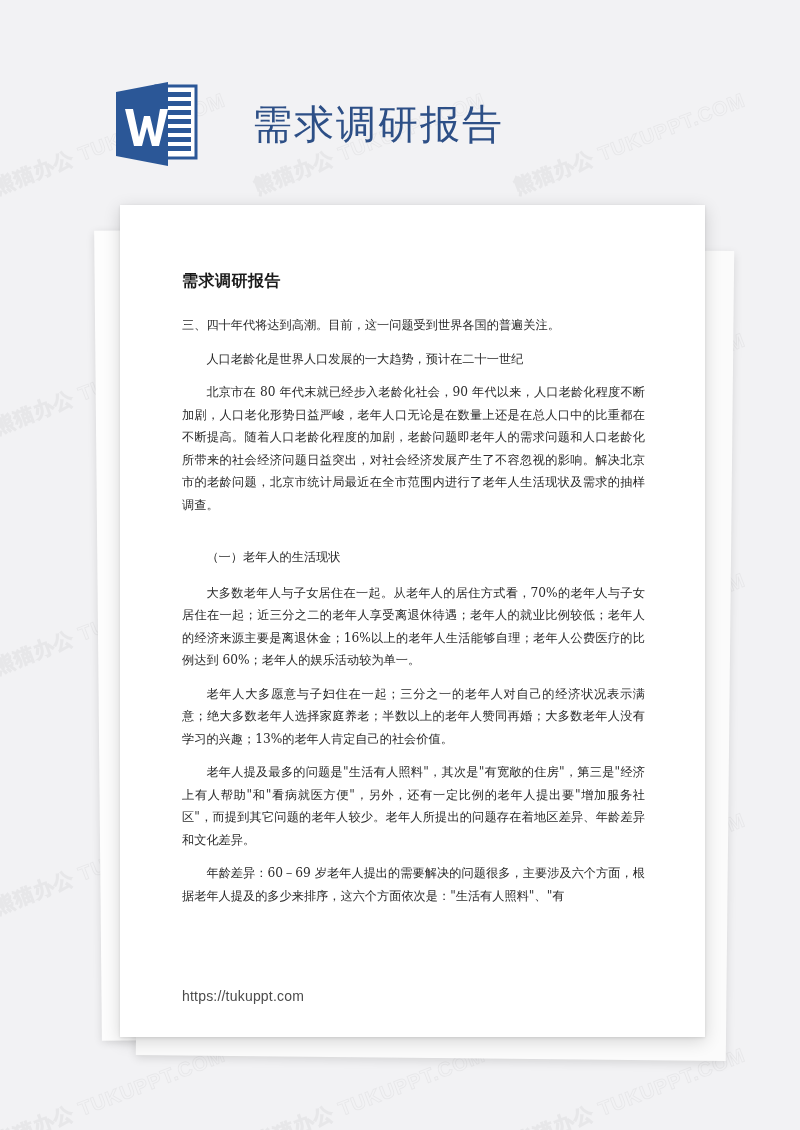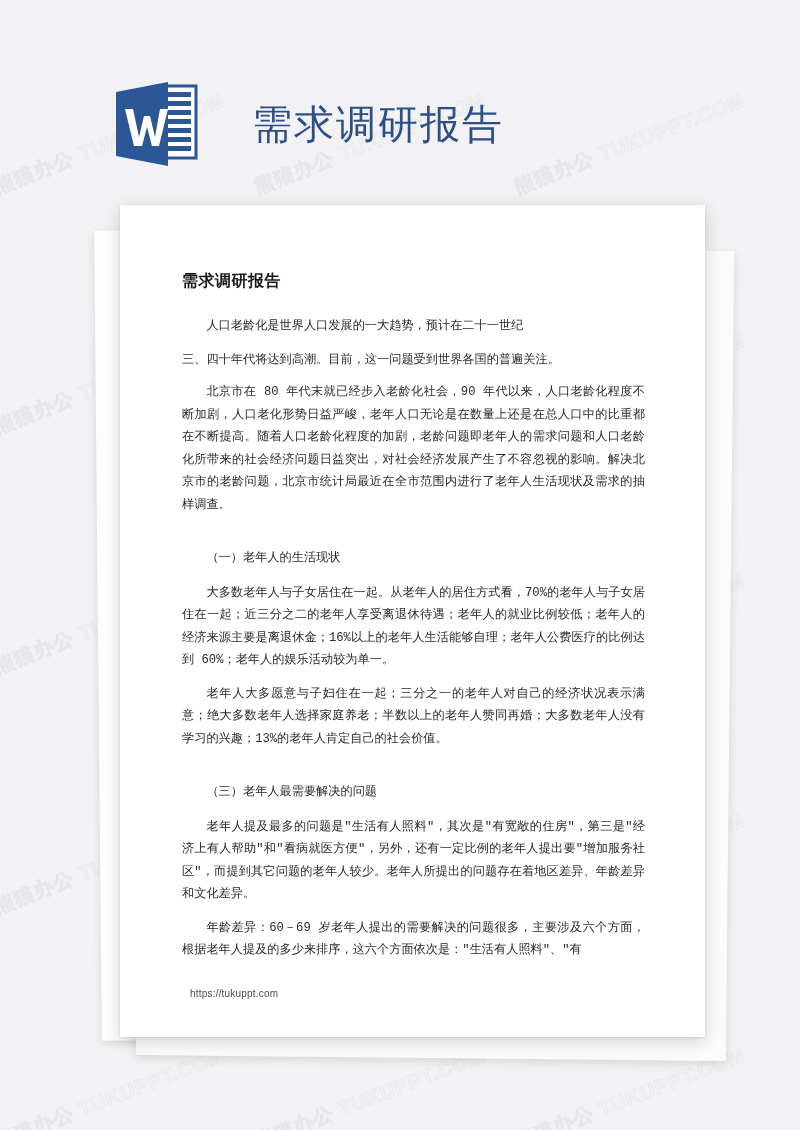--- a/index.html
+++ b/index.html
@@ -118,34 +118,34 @@
   }
   .para {
     font-family: "DejaVu Serif", serif;
     font-size: 12.2px;
     line-height: 22.5px;
     color: #2a2a2a;
     margin: 0 0 11px 0;
     text-align: justify;
     text-justify: inter-ideograph;
   }
-  .para.indent { text-indent: 2em; font-family: Liberation Mono, monospace; }
+  .para.indent { text-indent: 2em; }
   .para.heading {
     text-indent: 2em;
     margin-top: 30px;
     margin-bottom: 13px;
   }
   .para.lead { text-indent: 2em; }
   .para.nobreak { white-space: nowrap; }
   .doc-footer-url {
     position: absolute;
-    left: 70px;
+    left: 62px;
     top: 783px;
     font-family: "Liberation Sans", sans-serif;
-    font-size: 10px;
+    font-size: 14px;
     color: #4b4b4b;
     letter-spacing: 0.2px;
   }
 </style>
 </head>
 <body>
 
 <div class="wm-layer">
   <div class="wm" style="left:-10px;  top:175px;">熊猫办公 TUKUPPT.COM</div>
   <div class="wm" style="left:250px;  top:175px;">熊猫办公 TUKUPPT.COM</div>
@@ -185,25 +185,24 @@
   <div class="header-title">需求调研报告</div>
 </div>
 
 <div class="stack sheet-back-a"></div>
 <div class="stack sheet-back-b"></div>
 
 <div class="sheet-main">
   <div class="doc-inner">
     <h1 class="doc-title"><span>需求调研报告</span></h1>
 
+    <p class="para nobreak">三、四十年代将达到高潮。目前，这一问题受到世界各国的普遍关注。</p>
     <p class="para lead nobreak">人口老龄化是世界人口发展的一大趋势，预计在二十一世纪</p>
-    <p class="para nobreak">三、四十年代将达到高潮。目前，这一问题受到世界各国的普遍关注。</p>
     <p class="para indent">北京市在 80 年代末就已经步入老龄化社会，90 年代以来，人口老龄化程度不断加剧，人口老化形势日益严峻，老年人口无论是在数量上还是在总人口中的比重都在不断提高。随着人口老龄化程度的加剧，老龄问题即老年人的需求问题和人口老龄化所带来的社会经济问题日益突出，对社会经济发展产生了不容忽视的影响。解决北京市的老龄问题，北京市统计局最近在全市范围内进行了老年人生活现状及需求的抽样调查。</p>
     <p class="para heading">（一）老年人的生活现状</p>
     <p class="para indent">大多数老年人与子女居住在一起。从老年人的居住方式看，70%的老年人与子女居住在一起；近三分之二的老年人享受离退休待遇；老年人的就业比例较低；老年人的经济来源主要是离退休金；16%以上的老年人生活能够自理；老年人公费医疗的比例达到 60%；老年人的娱乐活动较为单一。</p>
     <p class="para indent">老年人大多愿意与子妇住在一起；三分之一的老年人对自己的经济状况表示满意；绝大多数老年人选择家庭养老；半数以上的老年人赞同再婚；大多数老年人没有学习的兴趣；13%的老年人肯定自己的社会价值。</p>
-    <p class="para heading">（三）老年人最需要解决的问题</p>
     <p class="para indent">老年人提及最多的问题是"生活有人照料"，其次是"有宽敞的住房"，第三是"经济上有人帮助"和"看病就医方便"，另外，还有一定比例的老年人提出要"增加服务社区"，而提到其它问题的老年人较少。老年人所提出的问题存在着地区差异、年龄差异和文化差异。</p>
     <p class="para indent">年龄差异：60－69 岁老年人提出的需要解决的问题很多，主要涉及六个方面，根据老年人提及的多少来排序，这六个方面依次是："生活有人照料"、"有</p>
   </div>
 
   <div class="doc-footer-url">https://tukuppt.com</div>
 </div>
 
 </body></html>

